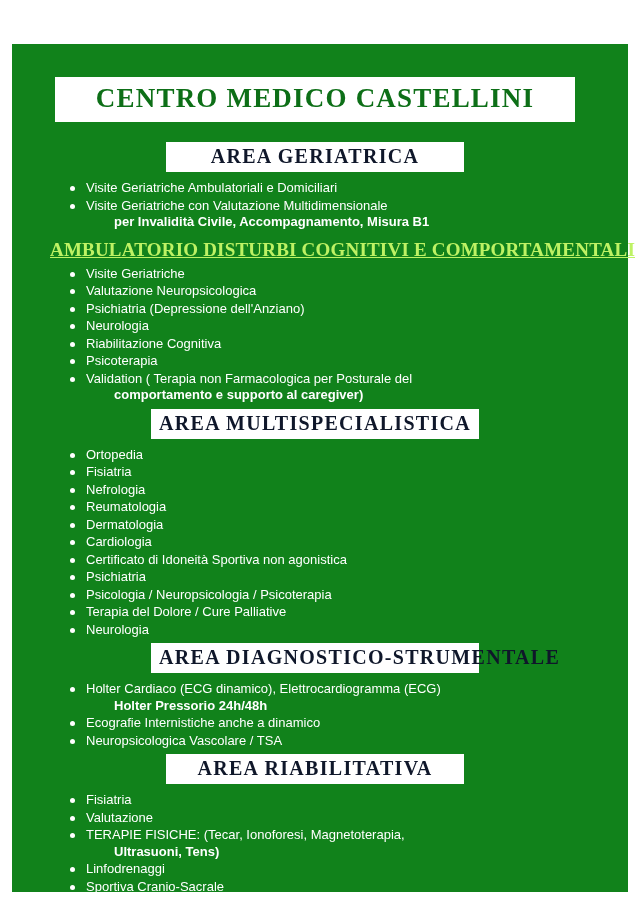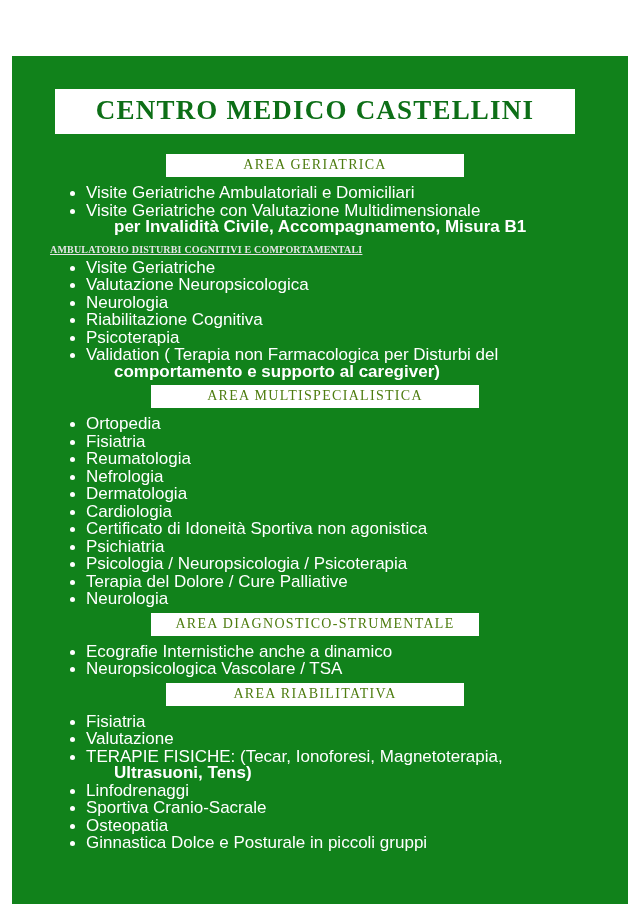--- a/index.html
+++ b/index.html
@@ -8,21 +8,21 @@
   }
   body {
     width: 640px;
     height: 905px;
     background: #ffffff;
     font-family: "Liberation Sans", sans-serif;
   }
   .poster {
     position: absolute;
     left: 12px;
-    top: 56px;
+    top: 44px;
     width: 616px;
     height: 848px;
     background: #11821b;
     box-sizing: border-box;
   }
   .inner {
     position: absolute;
     left: 38px;
     top: 32px;
     width: 530px;
@@ -50,51 +50,51 @@
     background: #ffffff;
     border: 1px solid #11821b;
     text-align: center;
     padding: 3px 8px 4px 8px;
     margin: 0 auto 7px auto;
     width: 300px;
     box-sizing: border-box;
   }
   .sec-box .sec-text {
     font-family: "Liberation Serif", serif;
-    font-weight: normal;
-    font-size: 14px;
+    font-weight: bold;
+    font-size: 20px;
     letter-spacing: 1.3px;
-    color: #4d7c0f;
+    color: #0f172a;
     white-space: nowrap;
   }
   .sec-box.wide { width: 330px; }
 
   
   .sec-underline {
     font-family: "Liberation Serif", serif;
     font-weight: bold;
-    font-size: 10px;
-    color: #e5e5e5;
+    font-size: 19px;
+    color: #bef264;
     text-decoration: underline;
-    text-align: left;
+    text-align: right;
     letter-spacing: 0.2px;
     margin: 8px 0 5px 0;
     white-space: nowrap;
   }
 
   
   ul.items {
     list-style: none;
     margin: 0 0 4px 0;
     padding: 0 0 0 16px;
   }
   ul.items li {
     position: relative;
     color: #ffffff;
-    font-size: 17px;
+    font-size: 13px;
     line-height: 16.5px;
     padding-left: 20px;
     margin: 0 0 1px 0;
   }
   ul.items li::before {
     content: "";
     position: absolute;
     left: 4px;
     top: 6px;
     width: 5px;
@@ -128,50 +128,55 @@
       <li>
         <span>Visite Geriatriche con Valutazione Multidimensionale</span>
         <span class="cont">per Invalidità Civile, Accompagnamento, Misura B1</span>
       </li>
     </ul>
 
     <div class="sec-underline">AMBULATORIO DISTURBI COGNITIVI E COMPORTAMENTALI</div>
     <ul class="items">
       <li><span>Visite Geriatriche</span></li>
       <li><span>Valutazione Neuropsicologica</span></li>
+      <li><span>Psichiatria (Depressione dell'Anziano)</span></li>
       <li><span>Neurologia</span></li>
       <li><span>Riabilitazione Cognitiva</span></li>
       <li><span>Psicoterapia</span></li>
       <li>
-        <span>Validation ( Terapia non Farmacologica per Disturbi del</span>
+        <span>Validation ( Terapia non Farmacologica per Posturale del</span>
         <span class="cont">comportamento e supporto al caregiver)</span>
       </li>
     </ul>
 
     <div class="sec-box wide">
       <div class="sec-text">AREA MULTISPECIALISTICA</div>
     </div>
     <ul class="items">
       <li><span>Ortopedia</span></li>
       <li><span>Fisiatria</span></li>
+      <li><span>Nefrologia</span></li>
       <li><span>Reumatologia</span></li>
-      <li><span>Nefrologia</span></li>
       <li><span>Dermatologia</span></li>
       <li><span>Cardiologia</span></li>
       <li><span>Certificato di Idoneità Sportiva non agonistica</span></li>
       <li><span>Psichiatria</span></li>
       <li><span>Psicologia / Neuropsicologia / Psicoterapia</span></li>
       <li><span>Terapia del Dolore / Cure Palliative</span></li>
       <li><span>Neurologia</span></li>
     </ul>
 
     <div class="sec-box wide">
       <div class="sec-text">AREA DIAGNOSTICO-STRUMENTALE</div>
     </div>
     <ul class="items">
+      <li>
+        <span>Holter Cardiaco (ECG dinamico), Elettrocardiogramma (ECG)</span>
+        <span class="cont">Holter Pressorio 24h/48h</span>
+      </li>
       <li><span>Ecografie Internistiche anche a dinamico</span></li>
       <li><span>Neuropsicologica Vascolare / TSA</span></li>
     </ul>
 
     <div class="sec-box">
       <div class="sec-text">AREA RIABILITATIVA</div>
     </div>
     <ul class="items">
       <li><span>Fisiatria</span></li>
       <li><span>Valutazione</span></li>

